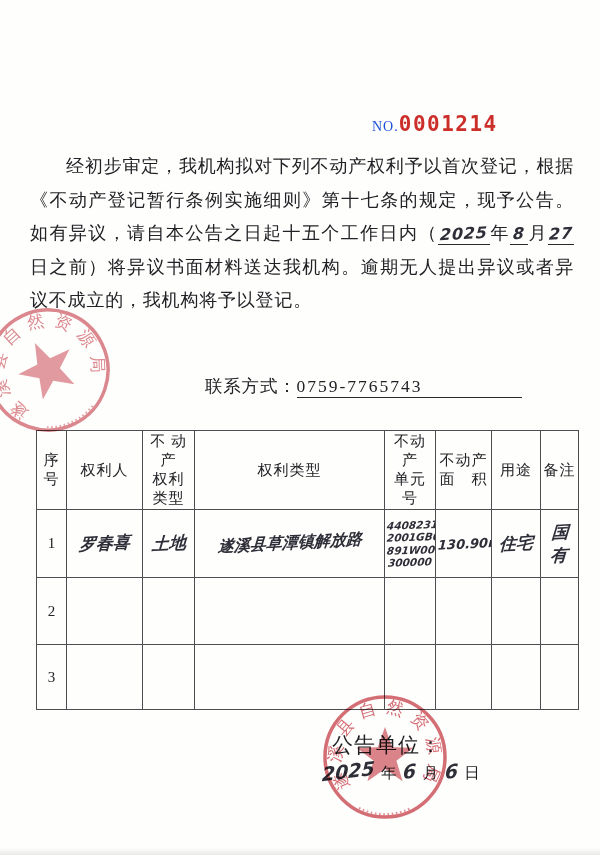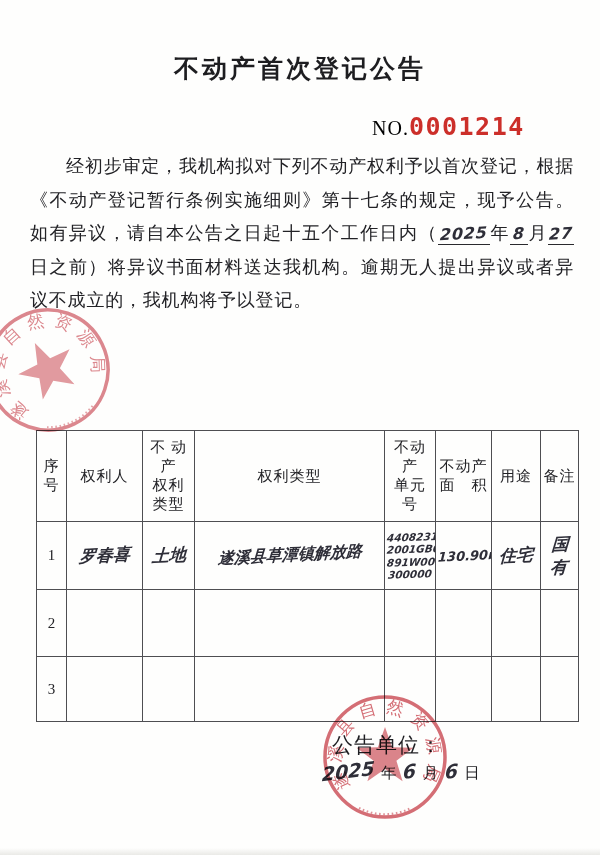--- a/index.html
+++ b/index.html
@@ -5,23 +5,23 @@
   * { margin:0; padding:0; box-sizing:border-box; }
   html,body { width:600px; height:855px; }
   body { font-family:"Liberation Serif", serif; background:#ffffff; overflow:hidden; }
   .page { position:relative; width:600px; height:855px; background:#fefefd; color:#232327; overflow:hidden; }
 
   .title { position:absolute; top:52px; left:0; width:600px; text-align:center;
            font-family:"Liberation Sans", sans-serif; font-weight:bold;
            font-size:25px; letter-spacing:3px; color:#1d1d20; }
 
   .docno { position:absolute; top:112px; left:372px; white-space:nowrap; }
-  .docno .no-label { font-size:20px; color:#000000; letter-spacing:1px; }
+  .docno .no-label { font-size:14px; color:#1d4ed8; letter-spacing:1px; }
   .docno .no-value { font-family:"DejaVu Sans Mono", monospace; font-weight:bold;
-                     font-size:25px; color:#cc2f2a; letter-spacing:1.5px;text-align:right; }
+                     font-size:21px; color:#cc2f2a; letter-spacing:1.5px;text-align:right; }
 
   .para { position:absolute; top:150px; left:30px; width:544px;
           font-size:18px; line-height:33.5px; letter-spacing:0.8px;
           text-align:justify; text-indent:2em; color:#222226; }
 
   .fill { display:inline-block; border-bottom:1.2px solid #2a2a2e; text-align:center;
           text-indent:0; line-height:20px; }
   .fill-year { min-width:52px; } .fill-month { min-width:18px; } .fill-day { min-width:26px; }
 
   .hw { font-family:"DejaVu Sans", sans-serif; font-style:italic; color:#2e2e38;
@@ -32,21 +32,21 @@
   .addr-line.l1 { top:333px; padding-left:85px; }
   .addr-line.l2 { top:374px; padding-left:175px; }
   .underlined { border-bottom:1.2px solid #2a2a2e; display:inline-block; }
   .u-addr { min-width:285px; }
   .u-tel  { min-width:225px; font-family:"Liberation Serif", serif; letter-spacing:2px; }
 
   table.reg { position:absolute; top:430px; left:36px; width:542px;
               border-collapse:collapse; table-layout:fixed;
               font-size:15px; color:#222226; }
   table.reg th, table.reg td { border:1px solid #4e4e52; text-align:center;
-              vertical-align:middle; padding:7px 2px; overflow:hidden; }
+              vertical-align:middle; padding:1px 2px; overflow:hidden; }
   table.reg { border:1.6px solid #3c3c40; }
   table.reg thead tr { height:48px; }
   table.reg tbody tr:nth-child(1) { height:68px; }
   table.reg tbody tr:nth-child(2) { height:67px; }
   table.reg tbody tr:nth-child(3) { height:65px; }
   th .hl { display:block; line-height:19px; font-weight:normal; letter-spacing:1px; }
   td .hw-cell { font-size:17px; font-weight:bold; }
   td .hw-loc  { font-size:16px; font-weight:bold; white-space:nowrap; }
   .unit-lines { line-height:12.5px; }
   .unit-lines .hw { font-size:10.5px; font-weight:bold; display:block; transform:rotate(-2deg) skewX(-8deg); }
@@ -63,31 +63,33 @@
   .stamp-bottom { left:310px; top:682px; opacity:0.88; }
 
   .scan-edge { position:absolute; left:0; bottom:0; width:600px; height:7px;
                background:linear-gradient(#ffffff00,#d9d9d4); opacity:.55; z-index:1; }
 </style>
 </head>
 <body>
 
 <div class="page">
 
-  <div class="title">不动产首次登记公告</div>
 
   <div class="docno">
     <span class="no-label">NO.</span><span class="no-value">0001214</span>
   </div>
 
   <div class="para">
     <span>经初步审定，我机构拟对下列不动产权利予以首次登记，根据《不动产登记暂行条例实施细则》第十七条的规定，现予公告。如有异议，请自本公告之日起十五个工作日内（</span><span class="fill fill-year"><span class="hw hw-date">2025</span></span><span>年</span><span class="fill fill-month"><span class="hw hw-date">8</span></span><span>月</span><span class="fill fill-day"><span class="hw hw-date">27</span></span><span>日之前）</span><span>将异议书面材料送达我机构。逾期无人提出异议或者异议不成立的，我机构将予以登记。</span>
   </div>
 
 
+  <div class="addr-line l2">
+    <span>联系方式：</span><span class="underlined u-tel">0759-7765743</span>
+  </div>
 
   <table class="reg">
     <colgroup>
       <col style="width:30px">
         <col style="width:76px">
         <col style="width:52px">
         <col style="width:190px">
       <col style="width:51px">
         <col style="width:56px">
         <col style="width:49px">

